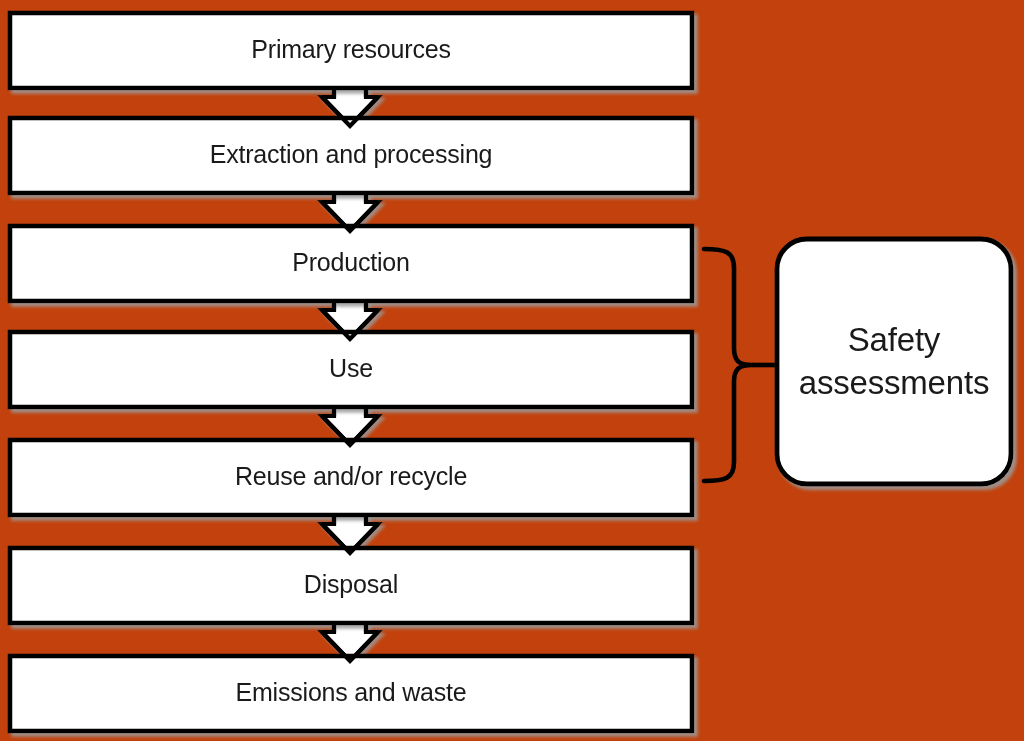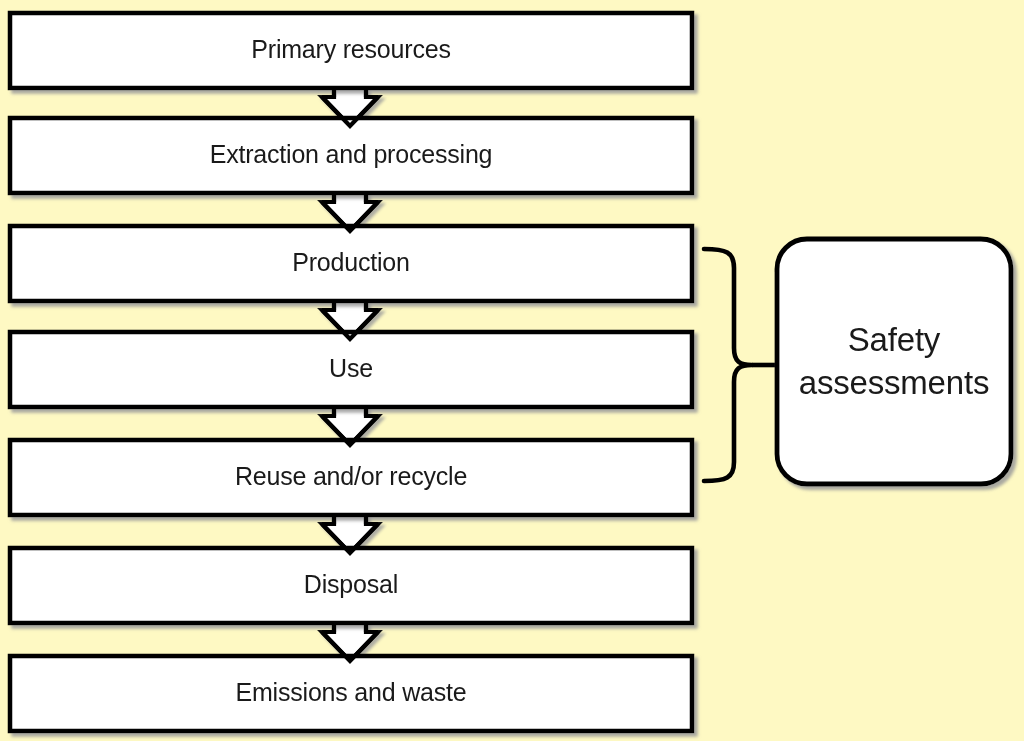--- a/index.html
+++ b/index.html
@@ -11,21 +11,21 @@
   body {
     width: 1024px;
     height: 741px;
     overflow: hidden;
     font-family: "Liberation Sans", "DejaVu Sans", sans-serif;
   }
   #diagram-root {
     position: relative;
     width: 1024px;
     height: 741px;
-    background: #fef9c3;
+    background: #c2410c;
   }
   #diagram-svg {
     position: absolute;
     left: 0;
     top: 0;
     width: 1024px;
     height: 741px;
     display: block;
   }
   .stage-label,

